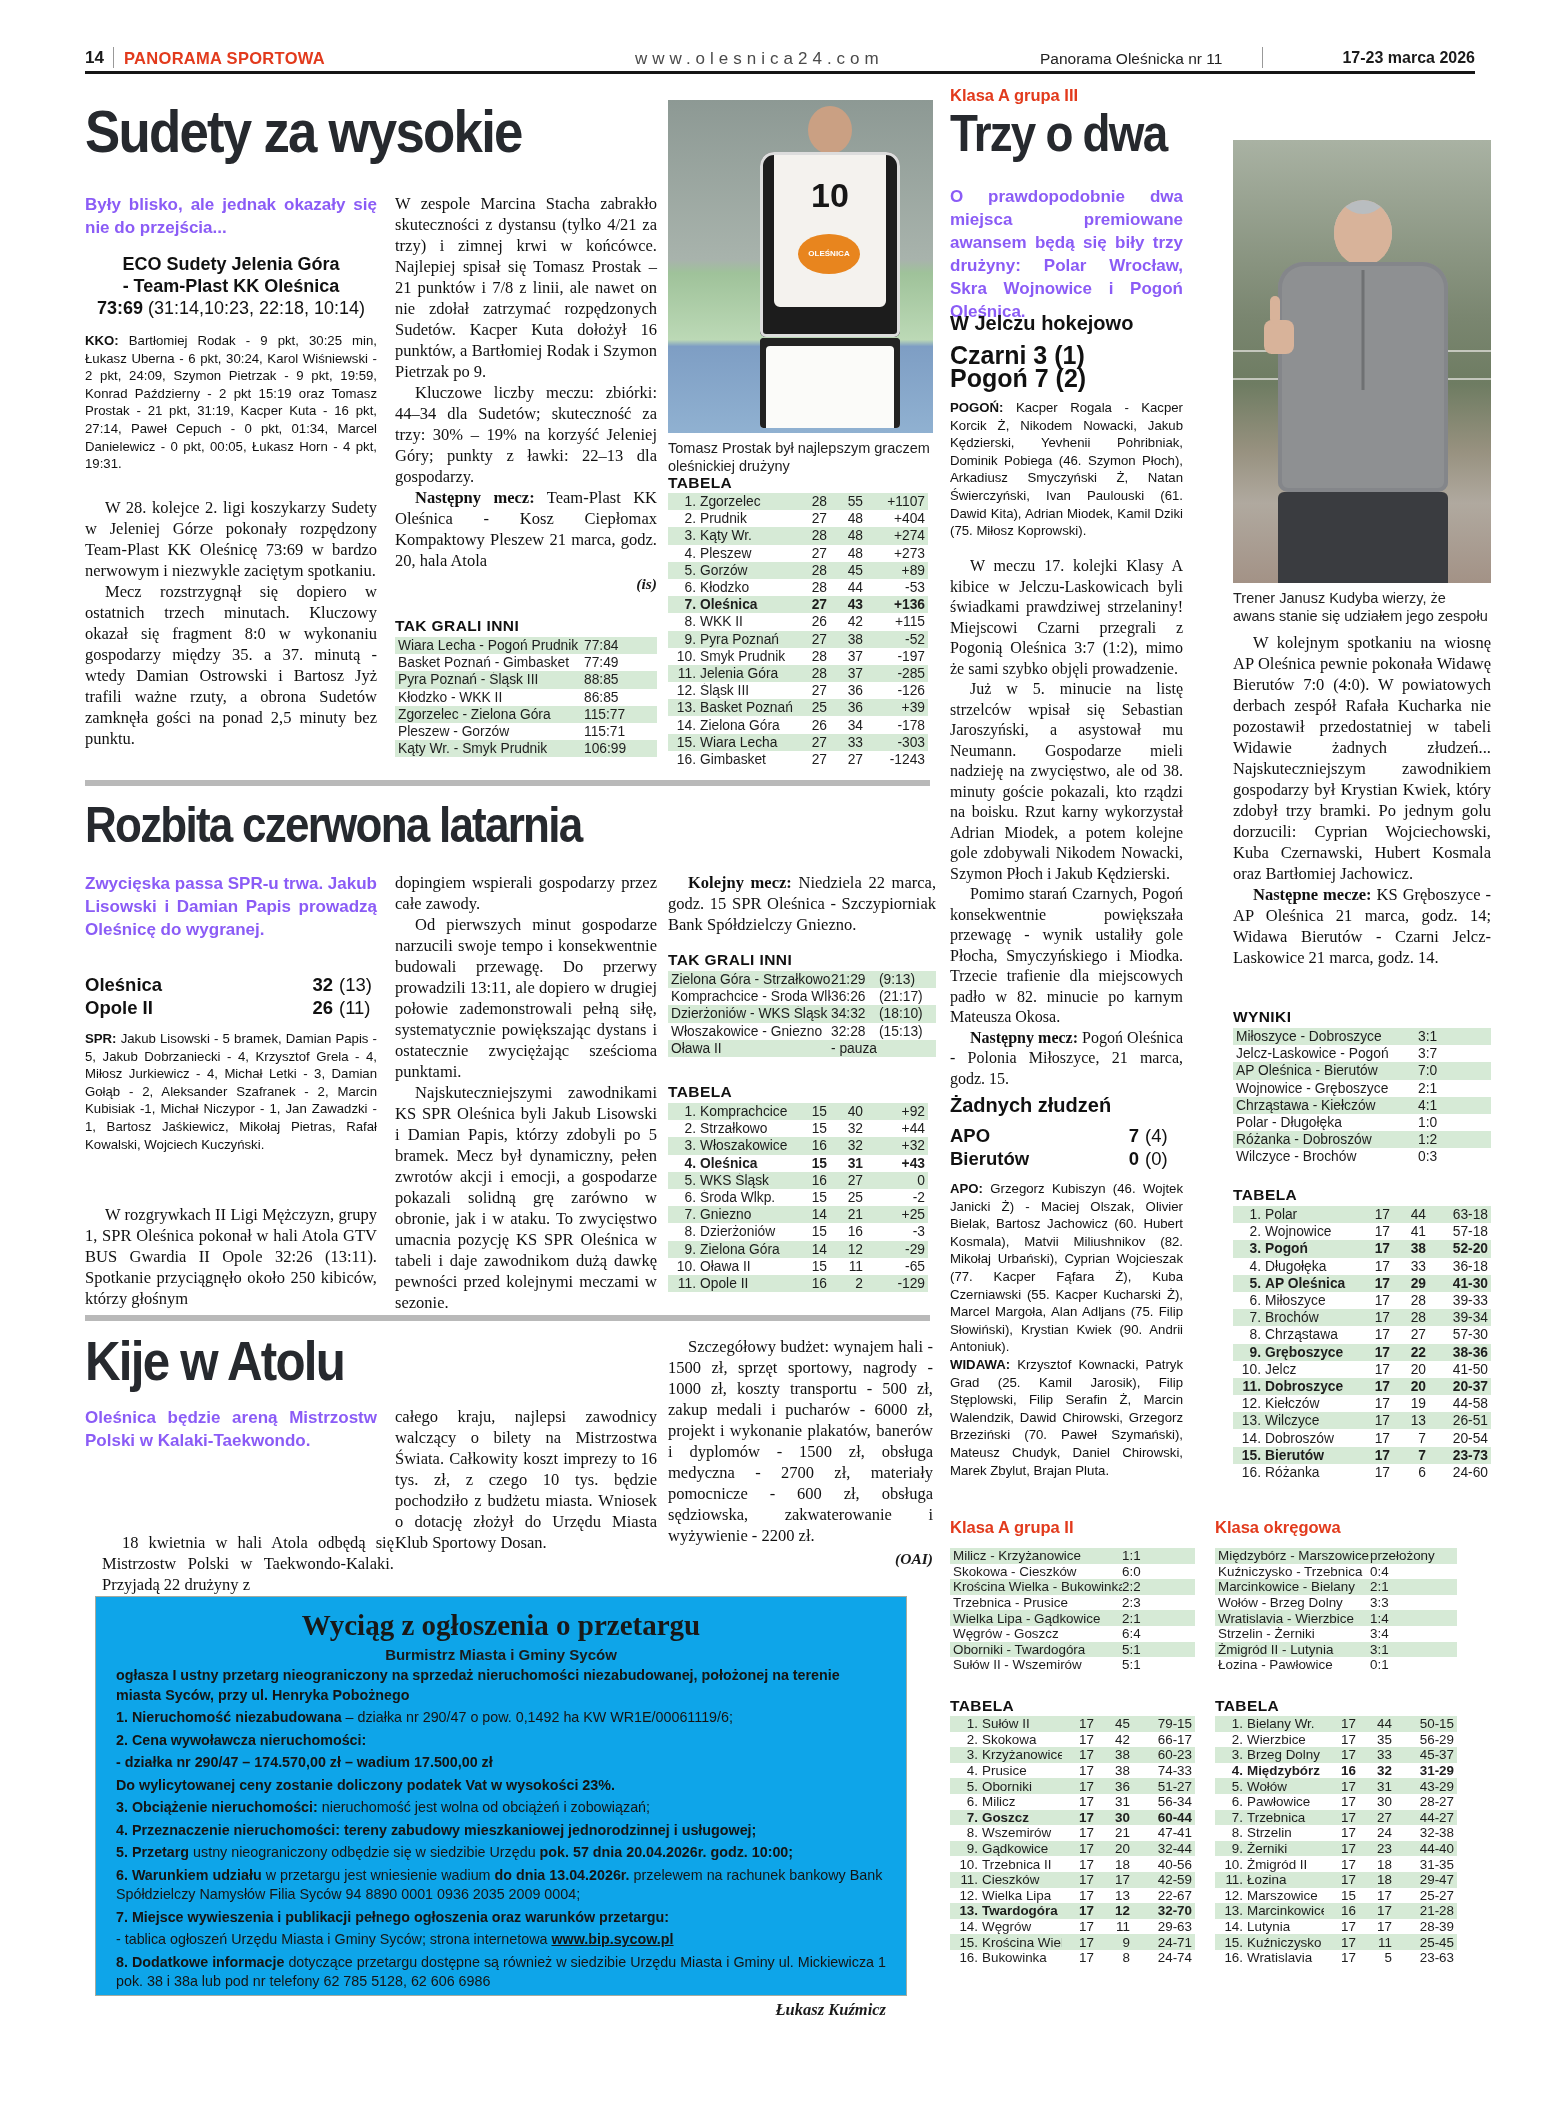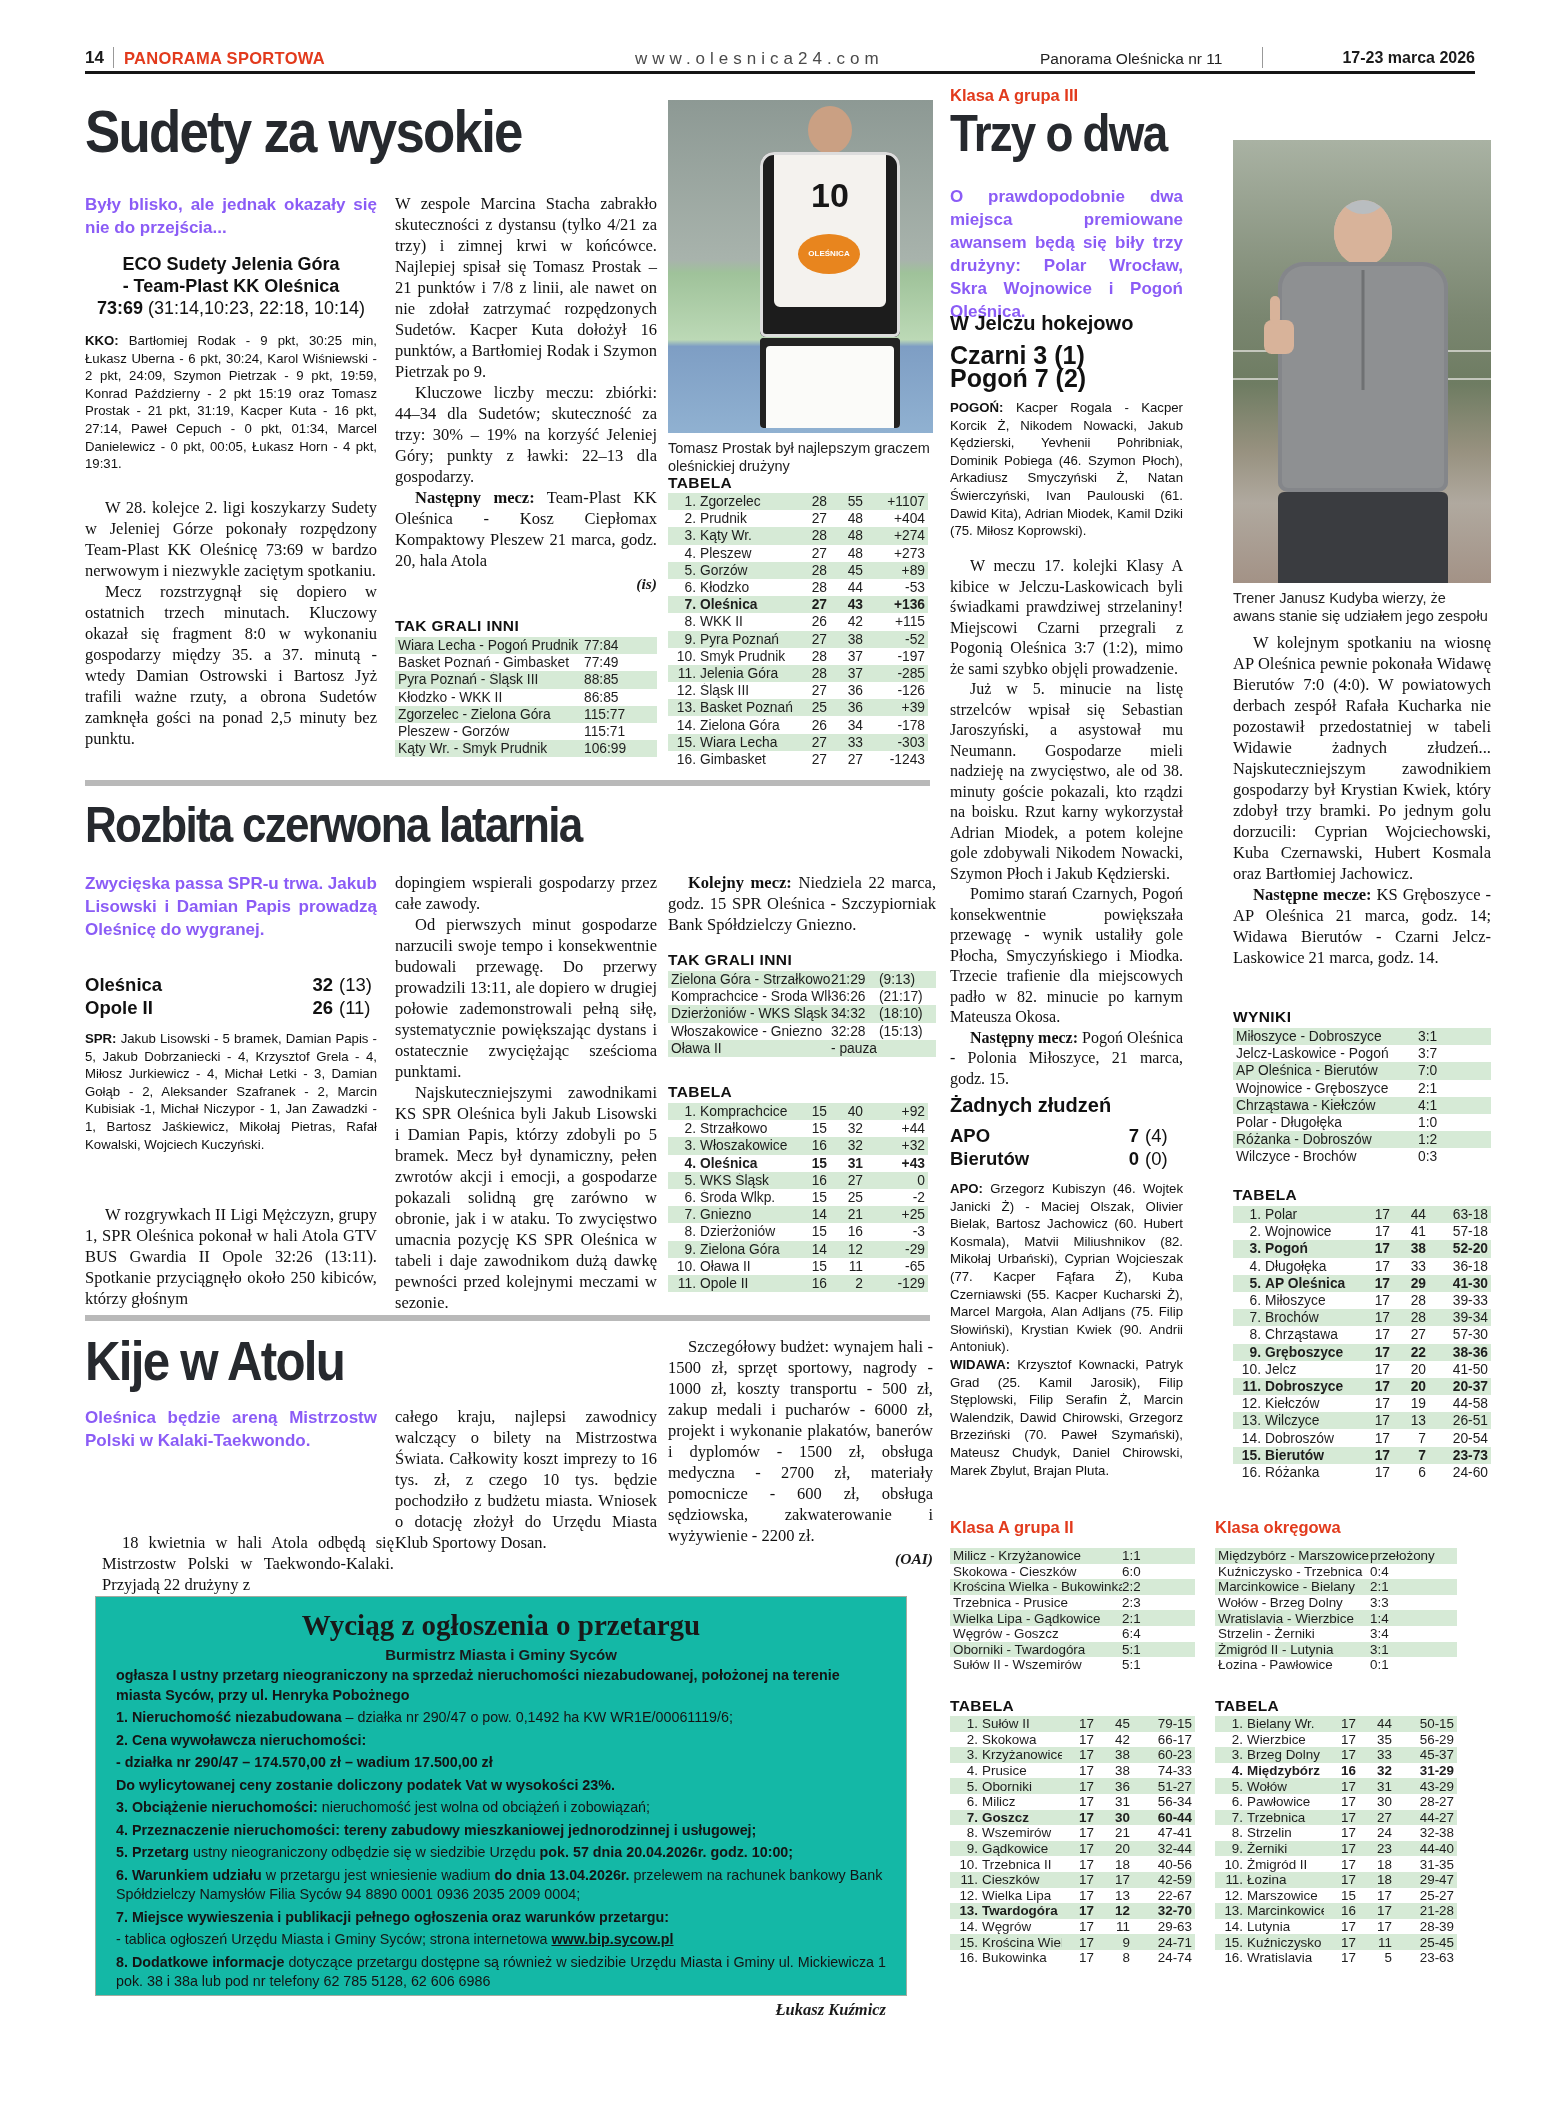--- a/index.html
+++ b/index.html
@@ -47,21 +47,21 @@
   .results3 .c2{width:54px;flex:none;text-align:left;}
   .dense .rw{height:15.6px;font-size:13.4px;}
   
   .scorerow{display:flex;font-weight:bold;font-size:18.5px;line-height:23px;color:#111;}
   .scorerow .nm{flex:1;}
   .scorerow .par{font-weight:normal;width:38px;margin-left:6px;}
   .scoreline{font-weight:bold;font-size:25px;line-height:23px;color:#111;}
   
   .divider{background:#b9b9b9;}
   
-  .tender{background:#14b8a6;border:1px solid #a4aba0;padding:12px 20px;box-sizing:border-box;}
+  .tender{background:#0ea5e9;border:1px solid #a4aba0;padding:12px 20px;box-sizing:border-box;}
   .tender .t-title{font-family:"Liberation Serif",serif;font-weight:bold;font-size:29px;
                    text-align:center;color:#181818;}
   .tender .t-sub{font-weight:bold;font-size:15px;text-align:center;margin-top:4px;}
   .tline{margin:3px 0 0 0;font-size:14.3px;line-height:19.5px;text-align:left;color:#141414;}
   .tline .b{font-weight:bold;}
   .tline .u{font-weight:bold;text-decoration:underline;}
   .t-sign{font-family:"Liberation Serif",serif;font-style:italic;font-weight:bold;
           font-size:16.5px;text-align:right;margin-top:8px;}
   
   .photo{overflow:hidden;}

